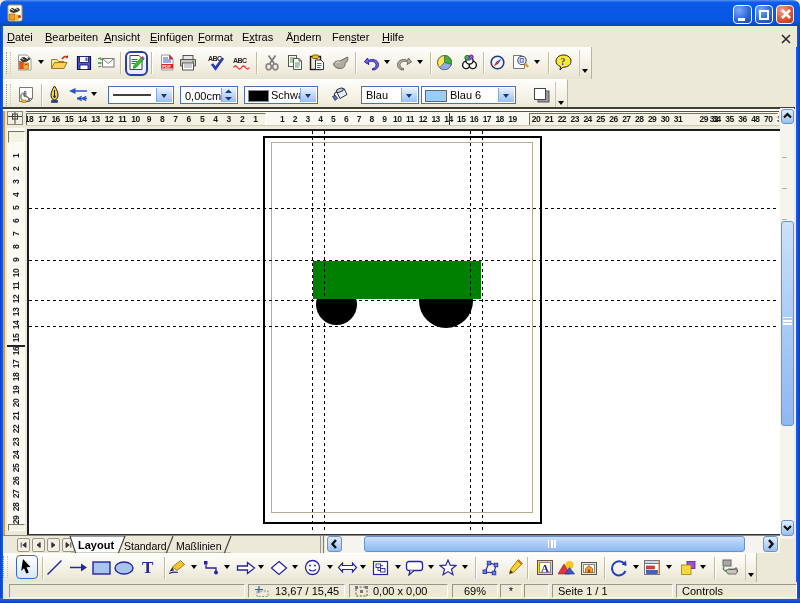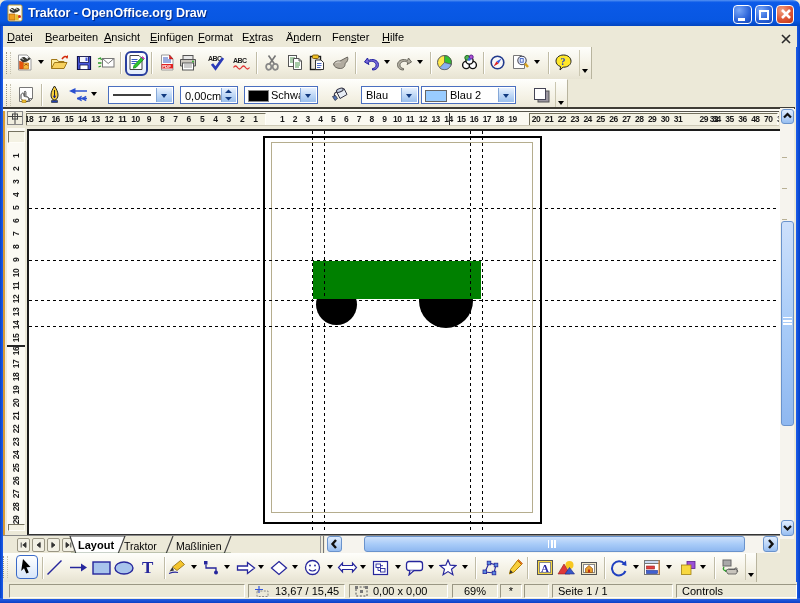--- a/index.html
+++ b/index.html
@@ -73,21 +73,20 @@
   <div id="appicon" class="abs" style="left:7px;top:4px;width:17px;height:18px;">
       <svg width="17" height="18" viewBox="0 0 17 18">
         <rect x="1" y="1" width="14" height="16" rx="1.5" fill="#fdfdf5" stroke="#c8a030"></rect>
         <path d="M2 10 h6 v6 h-6 z" fill="#f0a020" stroke="#b06010" stroke-width="0.7"></path>
         <path d="M8.5 10.5 q2.5-1 4 1.5 l-1 4 h-3.5 z" fill="#e8c030"></path>
         <path d="M2.5 6 c2-3 4-2 5-0.5 c1.5-2.5 4-2 5.5 0.5 l-2.5 2 -4 1 -3-1 z" fill="#3a3a34"></path>
         <path d="M3 4.5 l3.5 2 M8 3.5 l2.5 2.5" stroke="#fff" stroke-width="1"></path>
         <circle cx="12.5" cy="12.5" r="1.5" fill="#d03020"></circle>
       </svg>
     </div>
-  <div id="title-text" class="abs">Traktor - OpenOffice.org Draw</div>
   <div id="bmin" class="tbtn abs">
       <span style="position:absolute;left:3.5px;top:11.5px;width:7px;height:3px;background:#fff;"></span>
     </div>
   <div id="bmax" class="tbtn abs">
       <span style="position:absolute;left:3.5px;top:3.5px;width:10px;height:10px;border:2px solid #fff;box-sizing:border-box;"></span>
     </div>
   <div id="bclose" class="tbtn abs">
       <svg width="18" height="17" viewBox="0 0 18 17">
         <path d="M5 4 L13 12 M13 4 L5 12" stroke="#fff" stroke-width="2.6"></path>
       </svg>
@@ -327,21 +326,21 @@
           <path d="M7 6 C4 6.5,3.5 9.5,5.5 11" fill="none" stroke="#334" stroke-width="1.1"></path>
           <path d="M2.5 10.5 l2.5 4 2.5-2 -2-3 z" fill="#5578b8" stroke="#223" stroke-width="0.7"></path>
         </svg>
       </div>
       <div class="combo" style="left:358px;top:6px;width:58px;font-size:11px;">
         <span style="position:absolute;left:4px;top:1.5px;">Blau</span>
         <div class="cbtn"></div>
       </div>
       <div class="combo" style="left:418px;top:6px;width:95px;font-size:11px;">
         <span style="position:absolute;left:3px;top:2.5px;width:20px;height:10px;background:#99ccff;border:1px solid #666;"></span>
-        <span style="position:absolute;left:28px;top:1.5px;">Blau 2</span>
+        <span style="position:absolute;left:28px;top:1.5px;">Blau 6</span>
         <div class="cbtn"></div>
       </div>
       <div class="ico" style="left:530px;top:7px;">
         <svg width="18" height="17" viewBox="0 0 18 17">
           <rect x="5" y="4" width="11" height="11" fill="#9a96a0" stroke="#555"></rect>
           <rect x="1.5" y="1.5" width="11" height="11" fill="#fff" stroke="#445"></rect>
         </svg>
       </div>
       <div class="tbend" style="left:552px;top:2px;"></div>
     </div>
@@ -488,21 +487,21 @@
           <path d="M7.8 3.5 V8.5 M3 3.5 L6.2 6 L3 8.5 Z" fill="#333" stroke="#333" stroke-width="0.9"></path>
         </svg>
       </div>
     <svg class="abs" style="left:65px;top:0px;" width="255" height="19" viewBox="0 0 255 19">
       <path d="M2 0 L8 18 L50 18 L57 0 Z" fill="#fff" stroke="#444" stroke-width="1.2"></path>
       <path d="M105 0 L98 18 L50 18" fill="none" stroke="#444" stroke-width="1.2"></path>
       <path d="M163 0 L156 18 L98 18" fill="none" stroke="#444" stroke-width="1.2"></path>
       <path d="M3 17.6 L163 17.6" stroke="#2e4f2e" stroke-width="1.6" fill="none"></path>
     </svg>
     <span class="abs" style="left:75px;top:3px;font-size:11px;font-weight:bold;">Layout</span>
-    <span class="abs" style="left:121px;top:3.5px;font-size:10.5px;">Traktor</span>
+    <span class="abs" style="left:121px;top:3.5px;font-size:10.5px;">Standard</span>
     <span class="abs" style="left:173px;top:3.5px;font-size:10.5px;">Maßlinien</span>
     <div style="position:absolute;left:317px;top:0;width:1px;height:19px;background:#999;"></div>
     <div style="position:absolute;left:320px;top:0;width:1px;height:19px;background:#777;"></div>
   </div>
   <div id="hsb-track" class="abs">
     <div class="sbtn" style="left:2px;top:0px;width:15px;height:16px;">
         <svg width="13" height="14" viewBox="0 0 13 14">
           <path d="M8 3 L4.5 7 L8 11" fill="none" stroke="#111" stroke-width="2.4"></path>
         </svg>
       </div>

